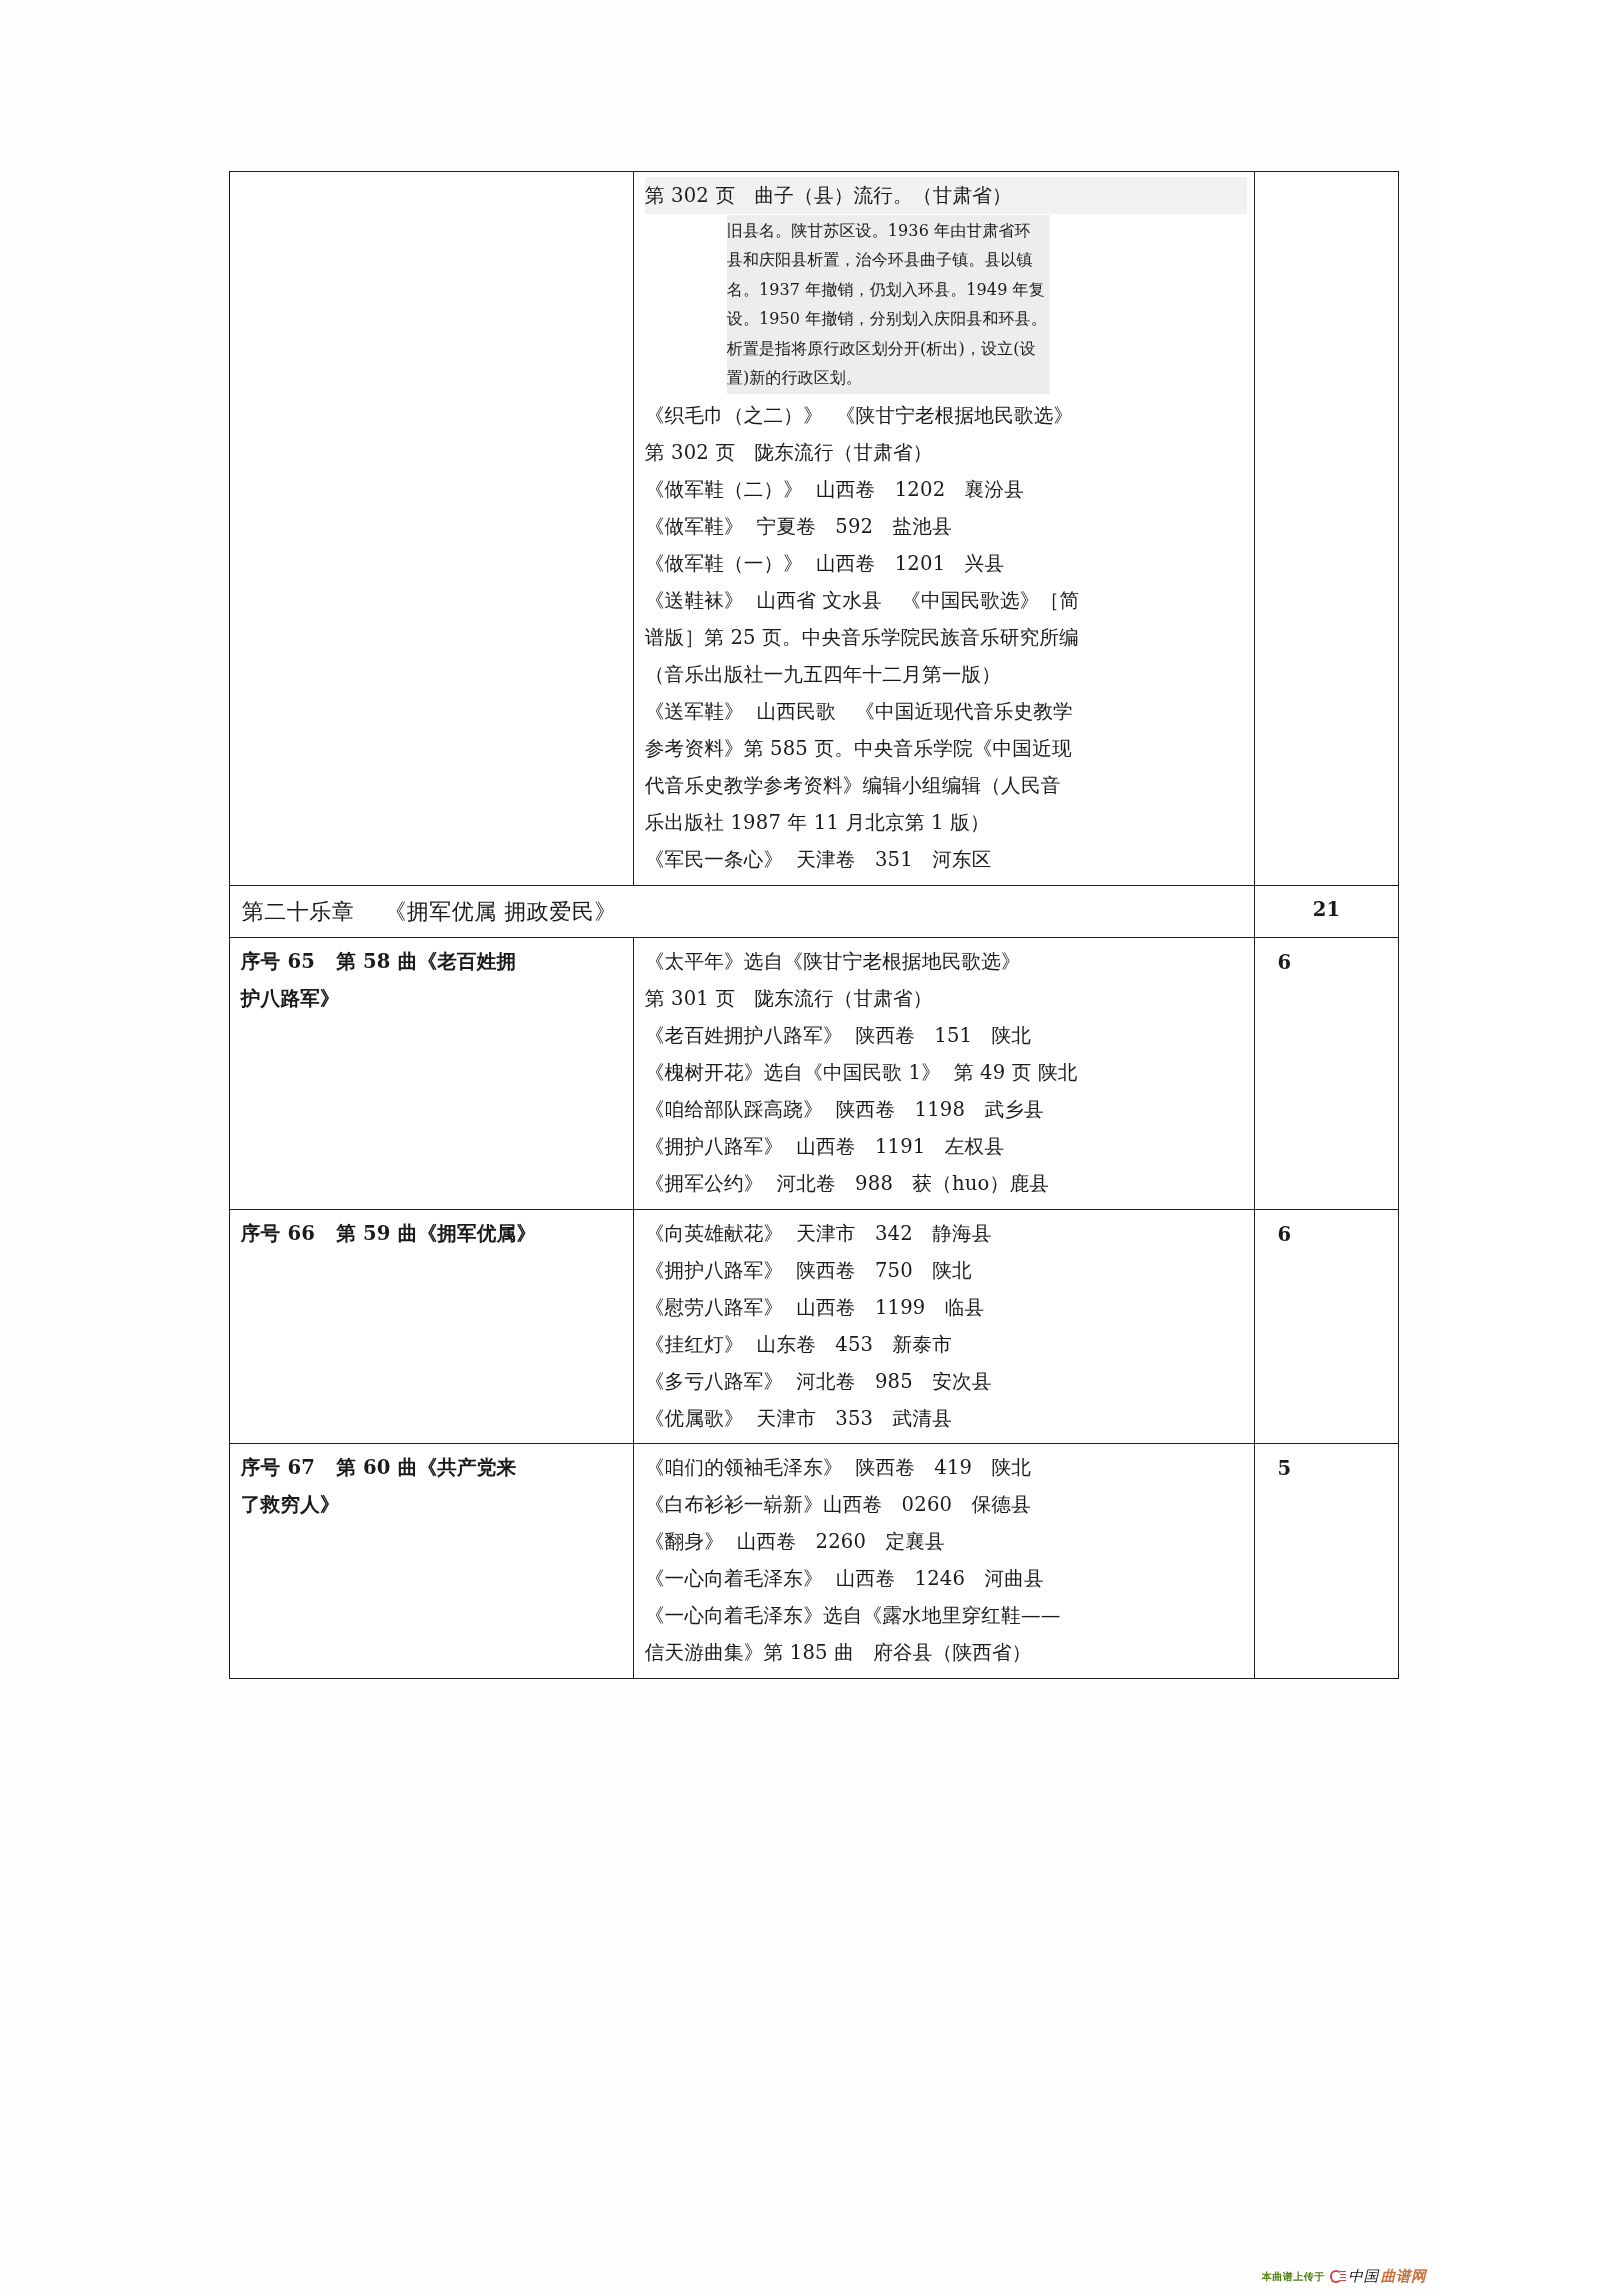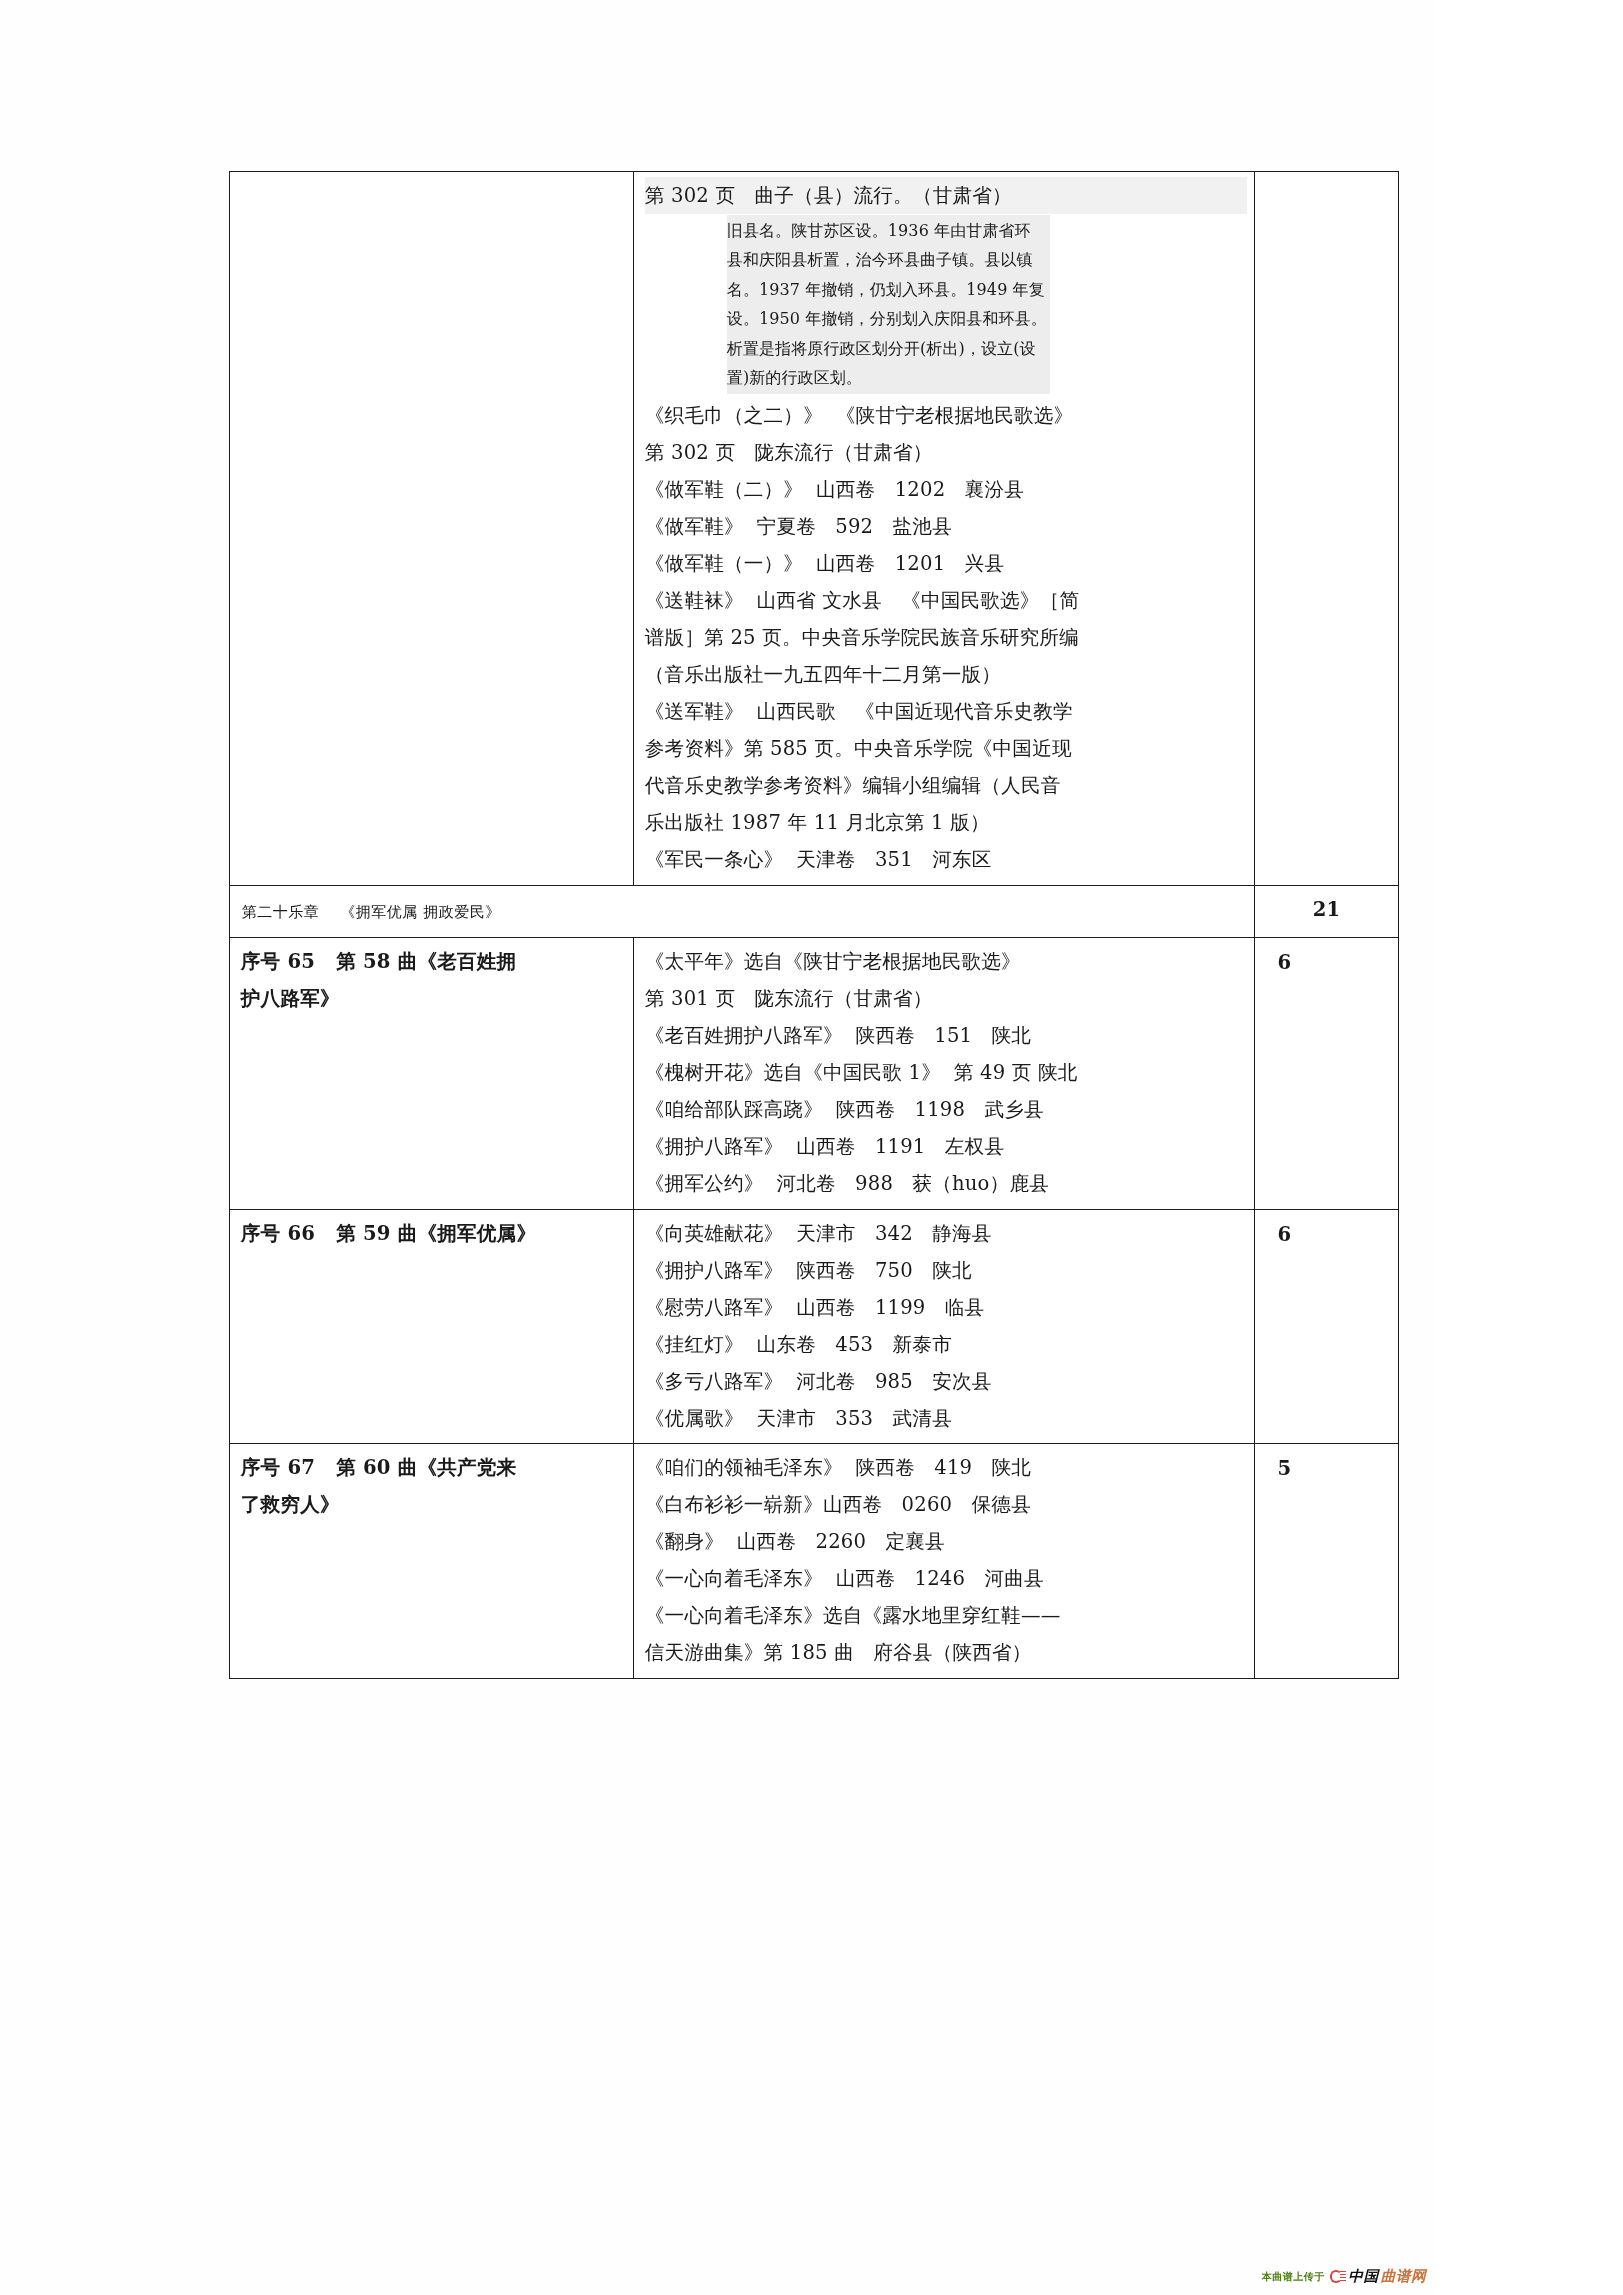--- a/index.html
+++ b/index.html
@@ -72,21 +72,21 @@
 
   .left-title {
     font-size: 19.6px;
     line-height: 37px;
     font-weight: 700;
     white-space: pre-wrap;
     letter-spacing: 0.2px;
   }
 
   .chapter-line {
-    font-size: 15px;
+    font-size: 22px;
     line-height: 38px;
     white-space: pre;
     letter-spacing: 0.5px;
     padding: 6.9px 0 5.9px 11.8px;
   }
 
   .numval {
     font-size: 19.6px;
     font-weight: 700;
     line-height: 35px;
@@ -149,21 +149,21 @@
   }
   #watermark .wm-mark .bars {
     position: absolute;
     right: 0; top: 2px;
     width: 6.4px; height: 10.8px;
     background: repeating-linear-gradient(
       to bottom, #d9433f 0 1.5px, transparent 1.5px 2.9px);
   }
   #watermark .wm-cn {
     font-size: 14.7px;
-    font-weight: 700;
+    font-weight: 400;
     color: #111111;
     font-style: italic;
     letter-spacing: 0.5px;
   }
   #watermark .wm-cn2 {
     font-size: 14.7px;
     font-weight: 700;
     color: #c9733f;
     font-style: italic;
     letter-spacing: 0.5px;

